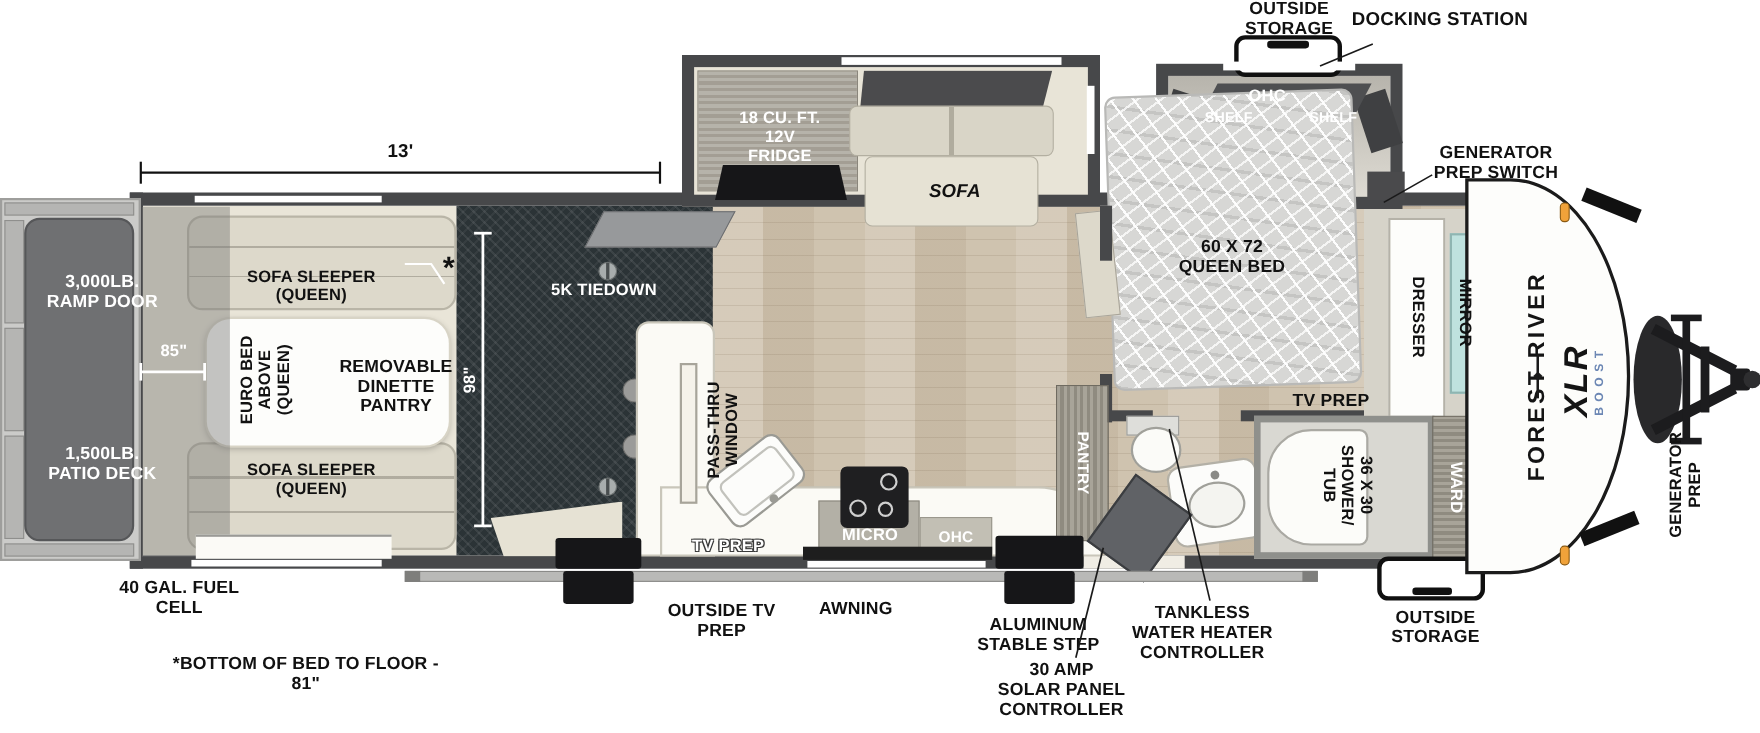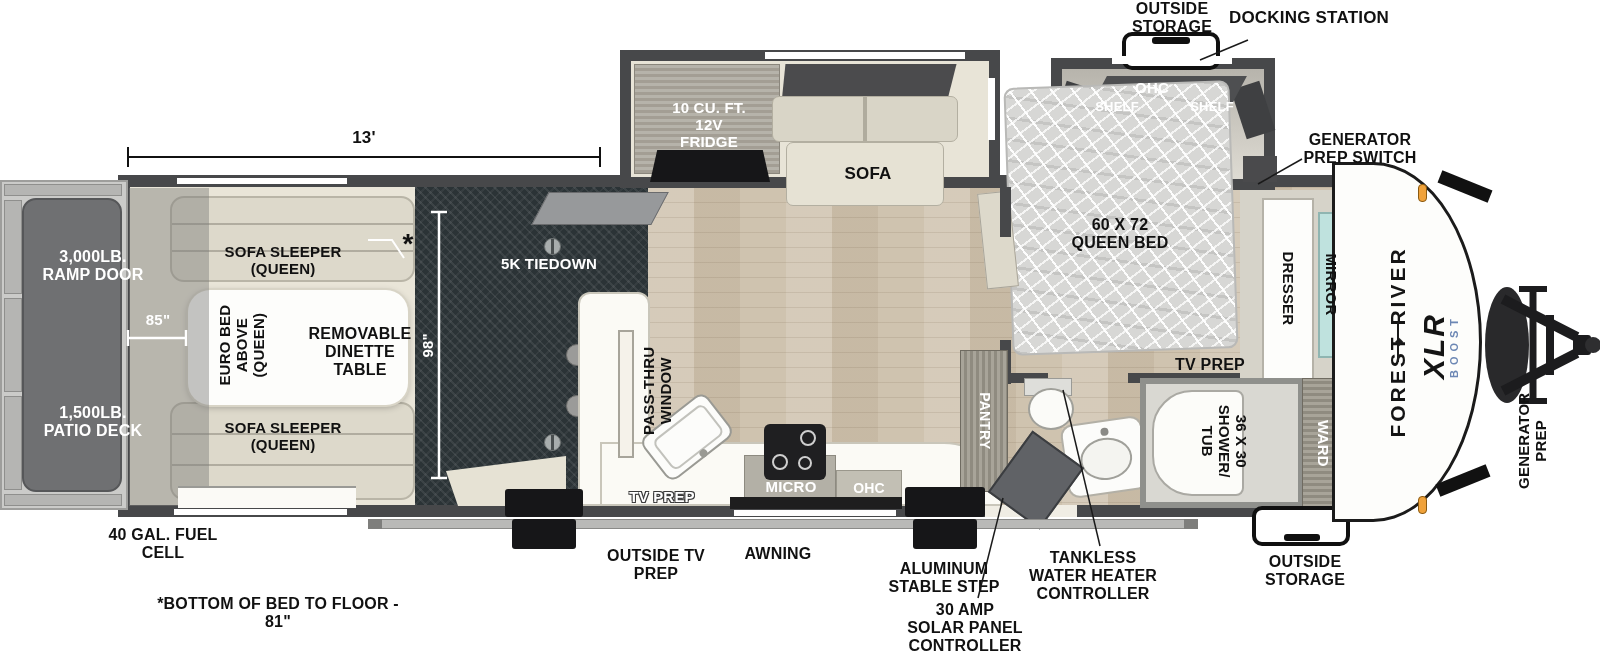--- a/index.html
+++ b/index.html
@@ -164,24 +164,24 @@
   <div style="left:1436px;top:474px;width:54px;height:13px;background:#111;transform:rotate(-22deg);"></div>
   <div class="orange" style="left:1418px;top:184px;width:9px;height:18px;"></div>
   <div class="orange" style="left:1418px;top:496px;width:9px;height:18px;"></div>
 
   <div class="lbl" style="left:1112px;top:0px;width:120px;">OUTSIDE
 STORAGE</div>
   <div class="lbl f17" style="left:1219px;top:8px;width:180px;">DOCKING STATION</div>
   <div class="lbl" style="left:1290px;top:131px;width:140px;">GENERATOR
 PREP SWITCH</div>
   <div class="lbl f17" style="left:344px;top:128px;width:40px;">13'</div>
-  <div class="lbl f15 w" style="left:649px;top:100px;width:120px;">10 CU. FT.
+  <div class="lbl f15 w" style="left:649px;top:100px;width:120px;">18 CU. FT.
 12V
 FRIDGE</div>
-  <div class="lbl f17" style="left:838px;top:164px;width:60px;">SOFA</div>
+  <div class="lbl f17" style="left:838px;top:164px;width:60px;font-style:italic;">SOFA</div>
   <div class="lbl f15 w" style="left:1122px;top:80px;width:60px;">OHC</div>
   <div class="lbl f13 w" style="left:1087px;top:100px;width:60px;">SHELF</div>
   <div class="lbl f13 w" style="left:1182px;top:100px;width:60px;">SHELF</div>
   <div class="lbl" style="left:1050px;top:216px;width:140px;">60 X 72
 QUEEN BED</div>
   <div class="lbl f15 r90" style="left:1243px;top:280px;width:90px;">DRESSER</div>
   <div class="lbl f15 r90" style="left:1291px;top:276px;width:80px;">MIRROR</div>
   <div class="lbl" style="left:1160px;top:356px;width:100px;">TV PREP</div>
   <div class="lbl f14 w r90" style="left:949px;top:413px;width:70px;">PANTRY</div>
   <div class="lbl f15 r90" style="left:1184px;top:416px;width:80px;">36 X 30
@@ -196,21 +196,21 @@
   <div class="lbl f15 w" style="left:138px;top:312px;width:40px;">85"</div>
   <div class="lbl f15" style="left:213px;top:244px;width:140px;">SOFA SLEEPER
 (QUEEN)</div>
   <div class="lbl f15" style="left:213px;top:420px;width:140px;">SOFA SLEEPER
 (QUEEN)</div>
   <div class="lbl f15 rm90" style="left:187px;top:320px;width:110px;">EURO BED
 ABOVE
 (QUEEN)</div>
   <div class="lbl" style="left:300px;top:325px;width:120px;">REMOVABLE
 DINETTE
-TABLE</div>
+PANTRY</div>
   <div class="lbl f15 w rm90" style="left:408px;top:337px;width:40px;">98"</div>
   <div class="lbl" style="left:396px;top:228px;width:24px;font-size:28px;">*</div>
   <div class="lbl f15 rm90" style="left:603px;top:374px;width:110px;">PASS-THRU
 WINDOW</div>
   <div class="lbl f15 w" style="left:749px;top:479px;width:84px;">MICRO</div>
   <div class="lbl f14 w" style="left:838px;top:481px;width:62px;">OHC</div>
   <div class="lbl f15 w outl" style="left:617px;top:489px;width:90px;">TV PREP</div>
   <div class="lbl" style="left:103px;top:526px;width:120px;">40 GAL. FUEL
 CELL</div>
   <div class="lbl" style="left:143px;top:595px;width:270px;">*BOTTOM OF BED TO FLOOR - 81"</div>

